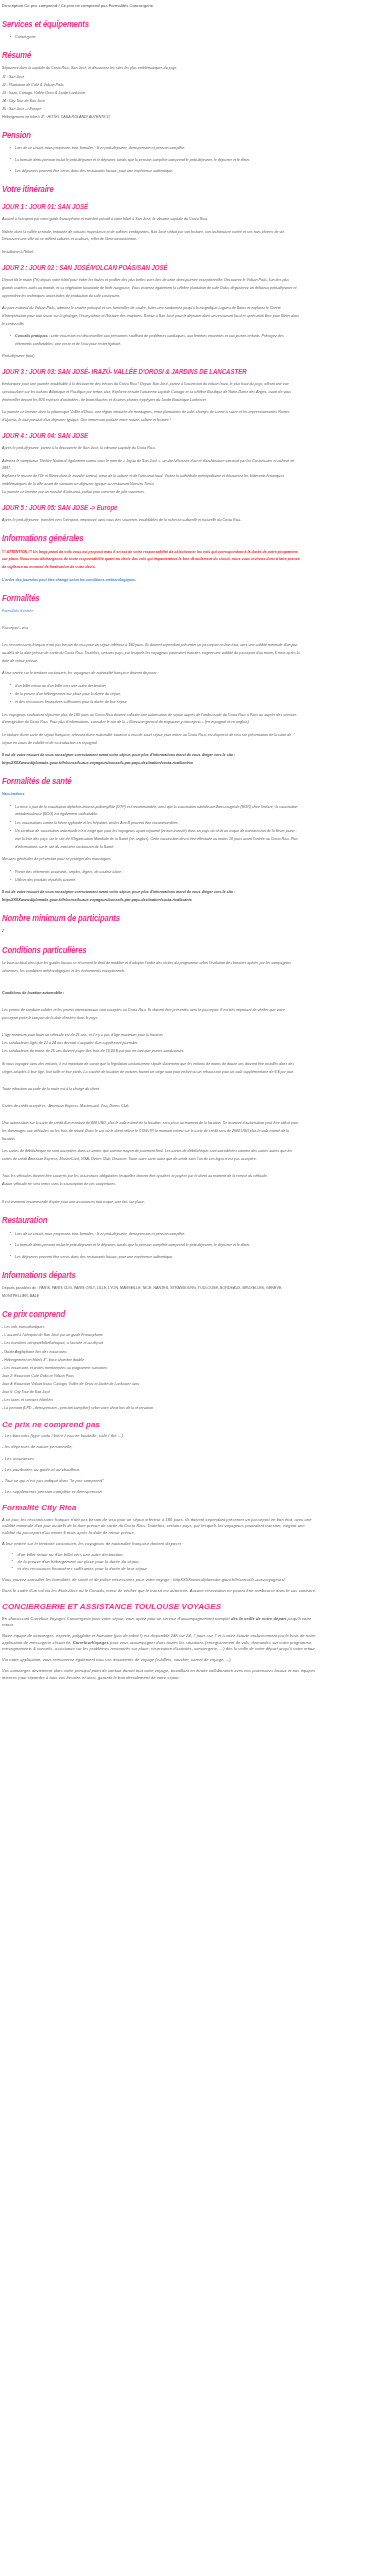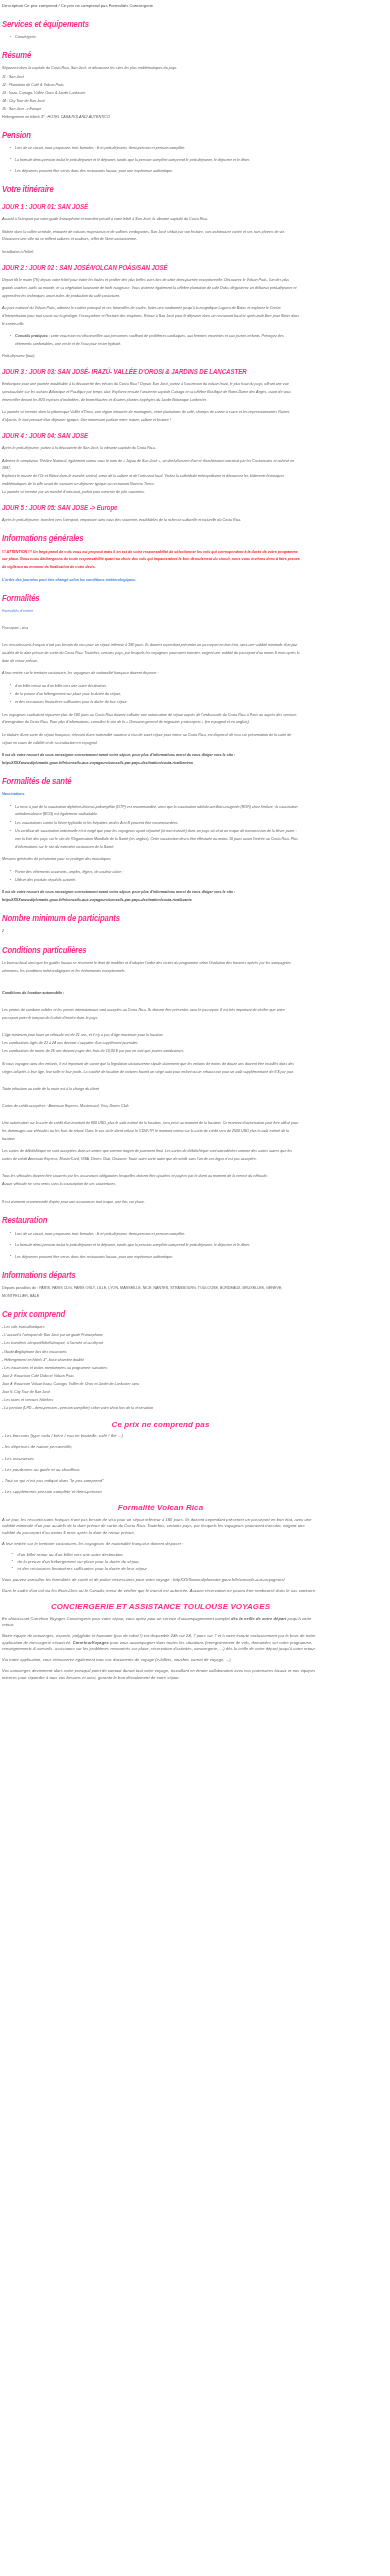--- a/index.html
+++ b/index.html
@@ -101,21 +101,20 @@
     font-size: 3.9px;
   }
   ul.bullets.compact > li { margin-bottom: 0.5px; }
 
   
   .flat h2.section {
     transform: none;
     font-size: 8px;
     letter-spacing: 0.1px;
     margin: 8.8px 0 4.1px 0;
-    text-align: center;
   }
   .flat p.body {
     transform: none;
     font-size: 4px;
     line-height: 1.62;
     margin: 0 0 4.6px 0;
     letter-spacing: 0.1px;
   }
   .flat ul.bullets > li {
     transform: none;
@@ -282,21 +281,21 @@
     <h2 class="section">Ce prix ne comprend pas</h2>
     <div class="dash-list">
       <p class="body">- Les boissons (type soda / bière / eau en bouteille, café / thé ...)</p>
       <p class="body">- les dépenses de nature personnelle,</p>
       <p class="body">- Les assurances</p>
       <p class="body">- Les pourboires au guide et au chauffeur.</p>
       <p class="body">- Tout ce qui n'est pas indiqué dans "le prix comprend"</p>
       <p class="body">- Les suppléments pension complète et demi-pension</p>
     </div>
 
-    <h2 class="section">Formalité Volcan Rica</h2>
+    <h2 class="section">Formalité City Rica</h2>
     <p class="body">A ce jour, les ressortissants français n'ont pas besoin de visa pour un séjour inférieur à 180 jours. Ils doivent cependant présenter un passeport en bon état, avec une validité minimale d'un jour au-delà de la date prévue de sortie du Costa Rica. Toutefois, certains pays, par lesquels les voyageurs pourraient transiter, exigent une validité du passeport d'au moins 6 mois après la date de retour prévue.</p>
     <p class="body">A leur entrée sur le territoire costaricien, les voyageurs de nationalité française doivent disposer :</p>
     <ul class="bullets">
       <li>d'un billet retour ou d'un billet vers une autre destination,</li>
       <li>de la preuve d'un hébergement sur place pour la durée du séjour,</li>
       <li>et des ressources financières suffisantes pour la durée de leur séjour</li>
     </ul>
     <p class="body">Vous pouvez consulter les formalités de santé et de police nécessaires pour votre voyage : httpXXXXwww.diplomatie.gouv.fr/fr/conseils-aux-voyageurs/</p>
     <p class="body">Dans le cadre d'un vol via les Etats-Unis ou le Canada, merci de vérifier que le transit est autorisée. Aucune réservation ne pourra être remboursé dans le cas contraire.</p>
 

